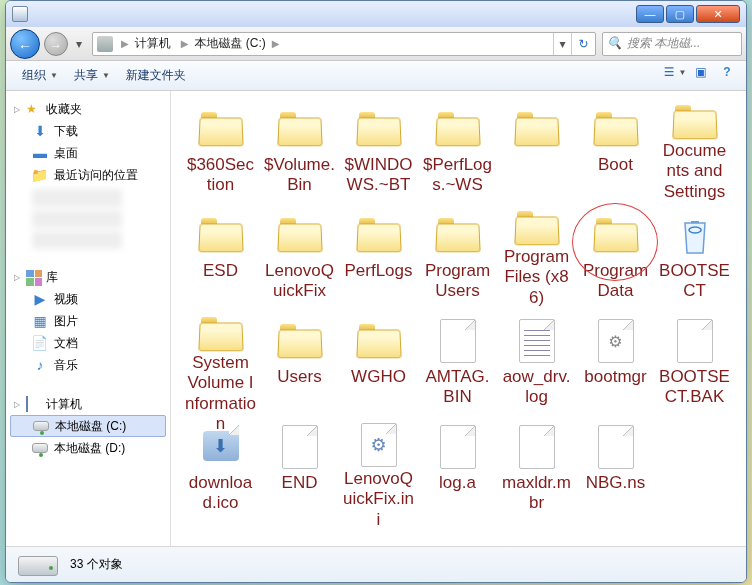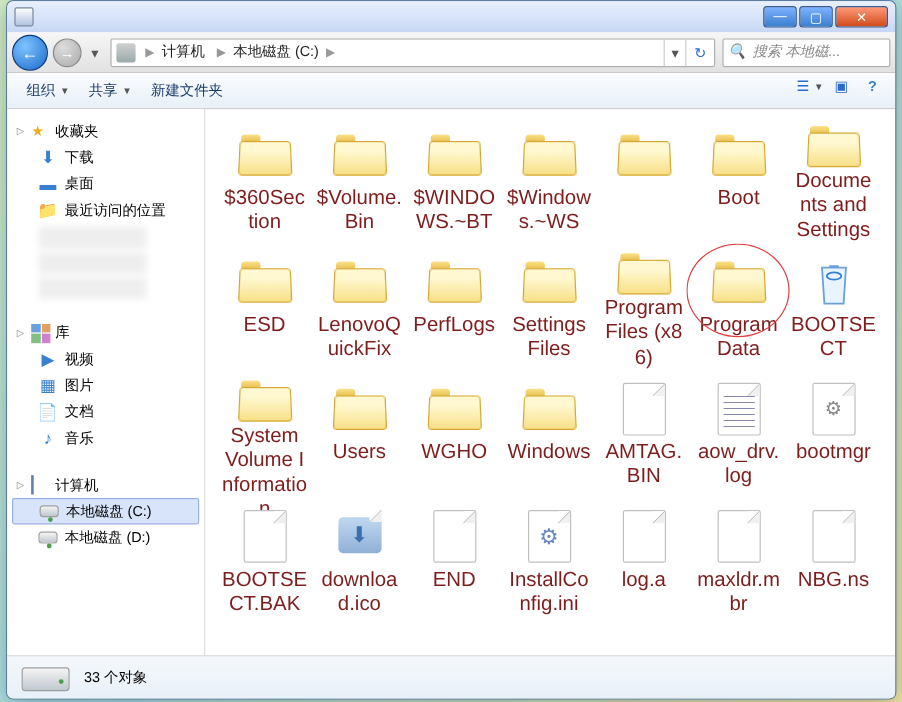--- a/index.html
+++ b/index.html
@@ -217,21 +217,21 @@
           <div class="item">
             <div class="item-icon">
               <div class="folder-shape folder-open"></div>
             </div>
             <div class="item-label">$WINDOWS.~BT</div>
           </div>
           <div class="item">
             <div class="item-icon">
               <div class="folder-shape folder-open"></div>
             </div>
-            <div class="item-label">$Windows.~WS</div>
+            <div class="item-label">$PerfLogs.~WS</div>
           </div>
           <div class="item">
             <div class="item-icon">
               <div class="folder-shape folder-open"></div>
             </div>
           </div>
           <div class="item">
             <div class="item-icon">
               <div class="folder-shape folder-open"></div>
             </div>
@@ -258,21 +258,21 @@
           <div class="item">
             <div class="item-icon">
               <div class="folder-shape folder-open"></div>
             </div>
             <div class="item-label">PerfLogs</div>
           </div>
           <div class="item">
             <div class="item-icon">
               <div class="folder-shape folder-open"></div>
             </div>
-            <div class="item-label">Settings Files</div>
+            <div class="item-label">Program Users</div>
           </div>
           <div class="item">
             <div class="item-icon">
               <div class="folder-shape folder-open"></div>
             </div>
             <div class="item-label">Program Files (x86)</div>
           </div>
           <div class="item circled">
             <div class="item-icon">
               <div class="folder-shape folder-open"></div>
@@ -302,26 +302,20 @@
             <div class="item-label">Users</div>
           </div>
           <div class="item">
             <div class="item-icon">
               <div class="folder-shape folder-open"></div>
             </div>
             <div class="item-label">WGHO</div>
           </div>
           <div class="item">
             <div class="item-icon">
-              <div class="folder-shape folder-open"></div>
-            </div>
-            <div class="item-label">Windows</div>
-          </div>
-          <div class="item">
-            <div class="item-icon">
               <div class="file-shape"></div>
             </div>
             <div class="item-label">AMTAG.BIN</div>
           </div>
           <div class="item">
             <div class="item-icon">
               <div class="file-shape" style="background:linear-gradient(#fff 20%,#fff);">
                 <div style="position:absolute;left:4px;top:10px;right:4px;bottom:6px;background:repeating-linear-gradient(#88a 0 1px,transparent 1px 5px)"></div>
               </div>
             </div>
@@ -354,21 +348,21 @@
               <div class="file-shape"></div>
             </div>
             <div class="item-label">END</div>
           </div>
           <div class="item">
             <div class="item-icon">
               <div class="file-shape">
                 <div style="position:absolute;left:50%;top:50%;transform:translate(-50%,-50%);font-size:18px;color:#6a88c0">⚙</div>
               </div>
             </div>
-            <div class="item-label">InstallConfig.ini</div>
+            <div class="item-label">LenovoQuickFix.ini</div>
           </div>
           <div class="item">
             <div class="item-icon">
               <div class="file-shape"></div>
             </div>
             <div class="item-label">log.a</div>
           </div>
           <div class="item">
             <div class="item-icon">
               <div class="file-shape"></div>

